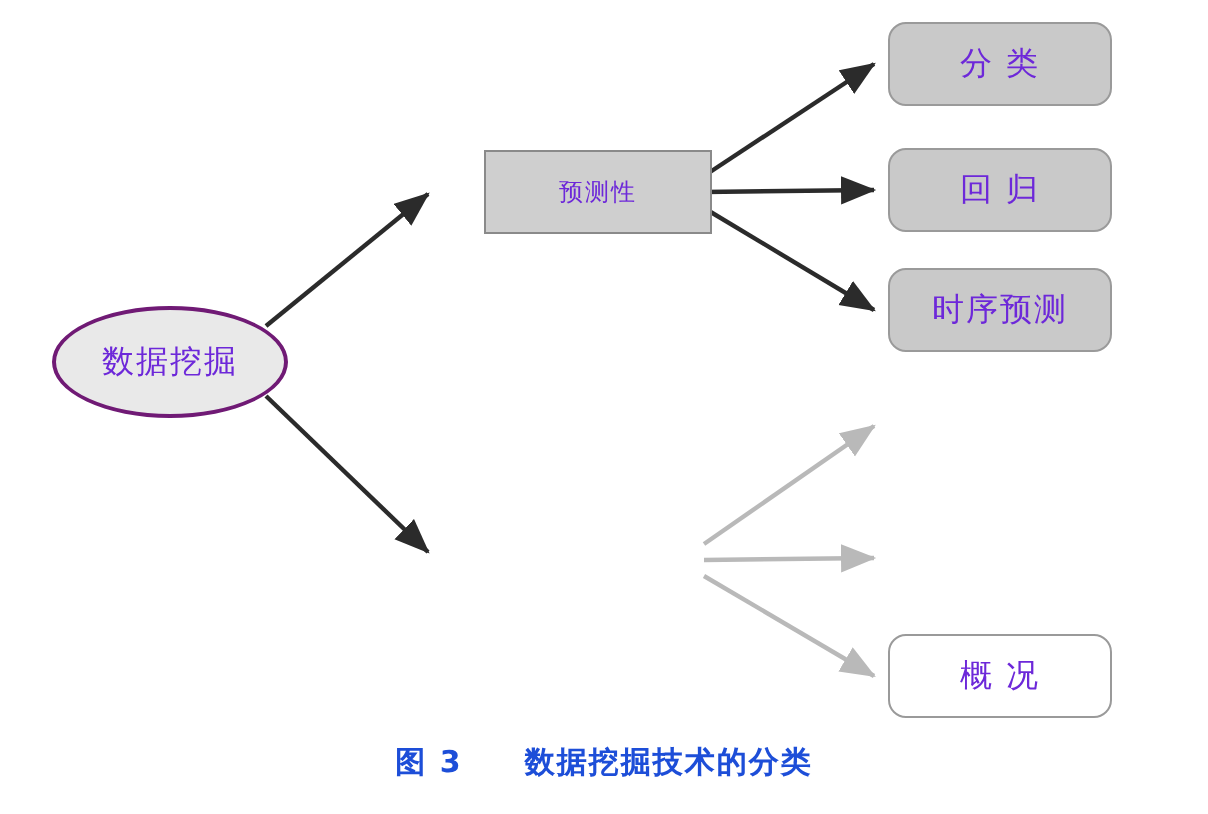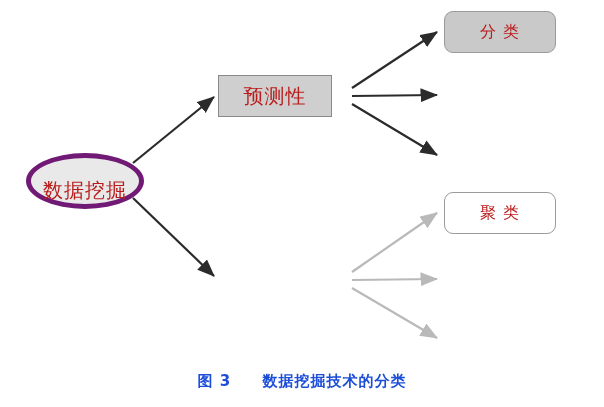--- a/index.html
+++ b/index.html
@@ -10,39 +10,39 @@
     position:relative;
     overflow:hidden;
   }
   #diagram{
     position:absolute;left:0;top:0;width:604px;height:370px;
   }
   .node{
     position:absolute;
     display:flex;align-items:center;justify-content:center;
     box-sizing:border-box;
-    color:#b91c1c;
+    color:#6d28d9;
     letter-spacing:1px;
     white-space:nowrap;
   }
   
   .ellipse{
     width:118px;height:56px;
-    border:5px solid #701a75;
+    border:2px solid #701a75;
     border-radius:50%;
     background:#e9e9e9;
-    font-size:20px;
-    align-items:flex-end;
+    font-size:16px;
   }
   
   .box-mid{
     width:114px;height:42px;
     border:1px solid #8a8a8a;
     background:#cfcfcf;
-    font-size:20px;
+    font-size:12px;
+    margin-left:24px;
   }
   
   .box-leaf-grey{
     width:112px;height:42px;
     border:1px solid #9a9a9a;
     border-radius:9px;
     background:#c9c9c9;
     font-size:16px;
   }
   
@@ -100,27 +100,33 @@
 
   <div class="node box-mid" style="left:218px;top:75px;">
     <span>预测性</span>
   </div>
 
 
   <div class="node box-leaf-grey" style="left:444px;top:11px;">
     <span>分 类</span>
   </div>
 
+  <div class="node box-leaf-grey" style="left:444px;top:74px;">
+    <span>回 归</span>
+  </div>
 
-
-  <div class="node box-leaf-white" style="left:444px;top:192px;">
-    <span>聚 类</span>
+  <div class="node box-leaf-grey" style="left:444px;top:134px;">
+    <span>时序预测</span>
   </div>
 
 
+
+  <div class="node box-leaf-white" style="left:444px;top:317px;">
+    <span>概 况</span>
+  </div>
 
 </div>
 
 <div class="caption">
   <span class="num">图 3</span>
   &nbsp;&nbsp;&nbsp;
   <span>数据挖掘技术的分类</span>
 </div>
 
 </body></html>

